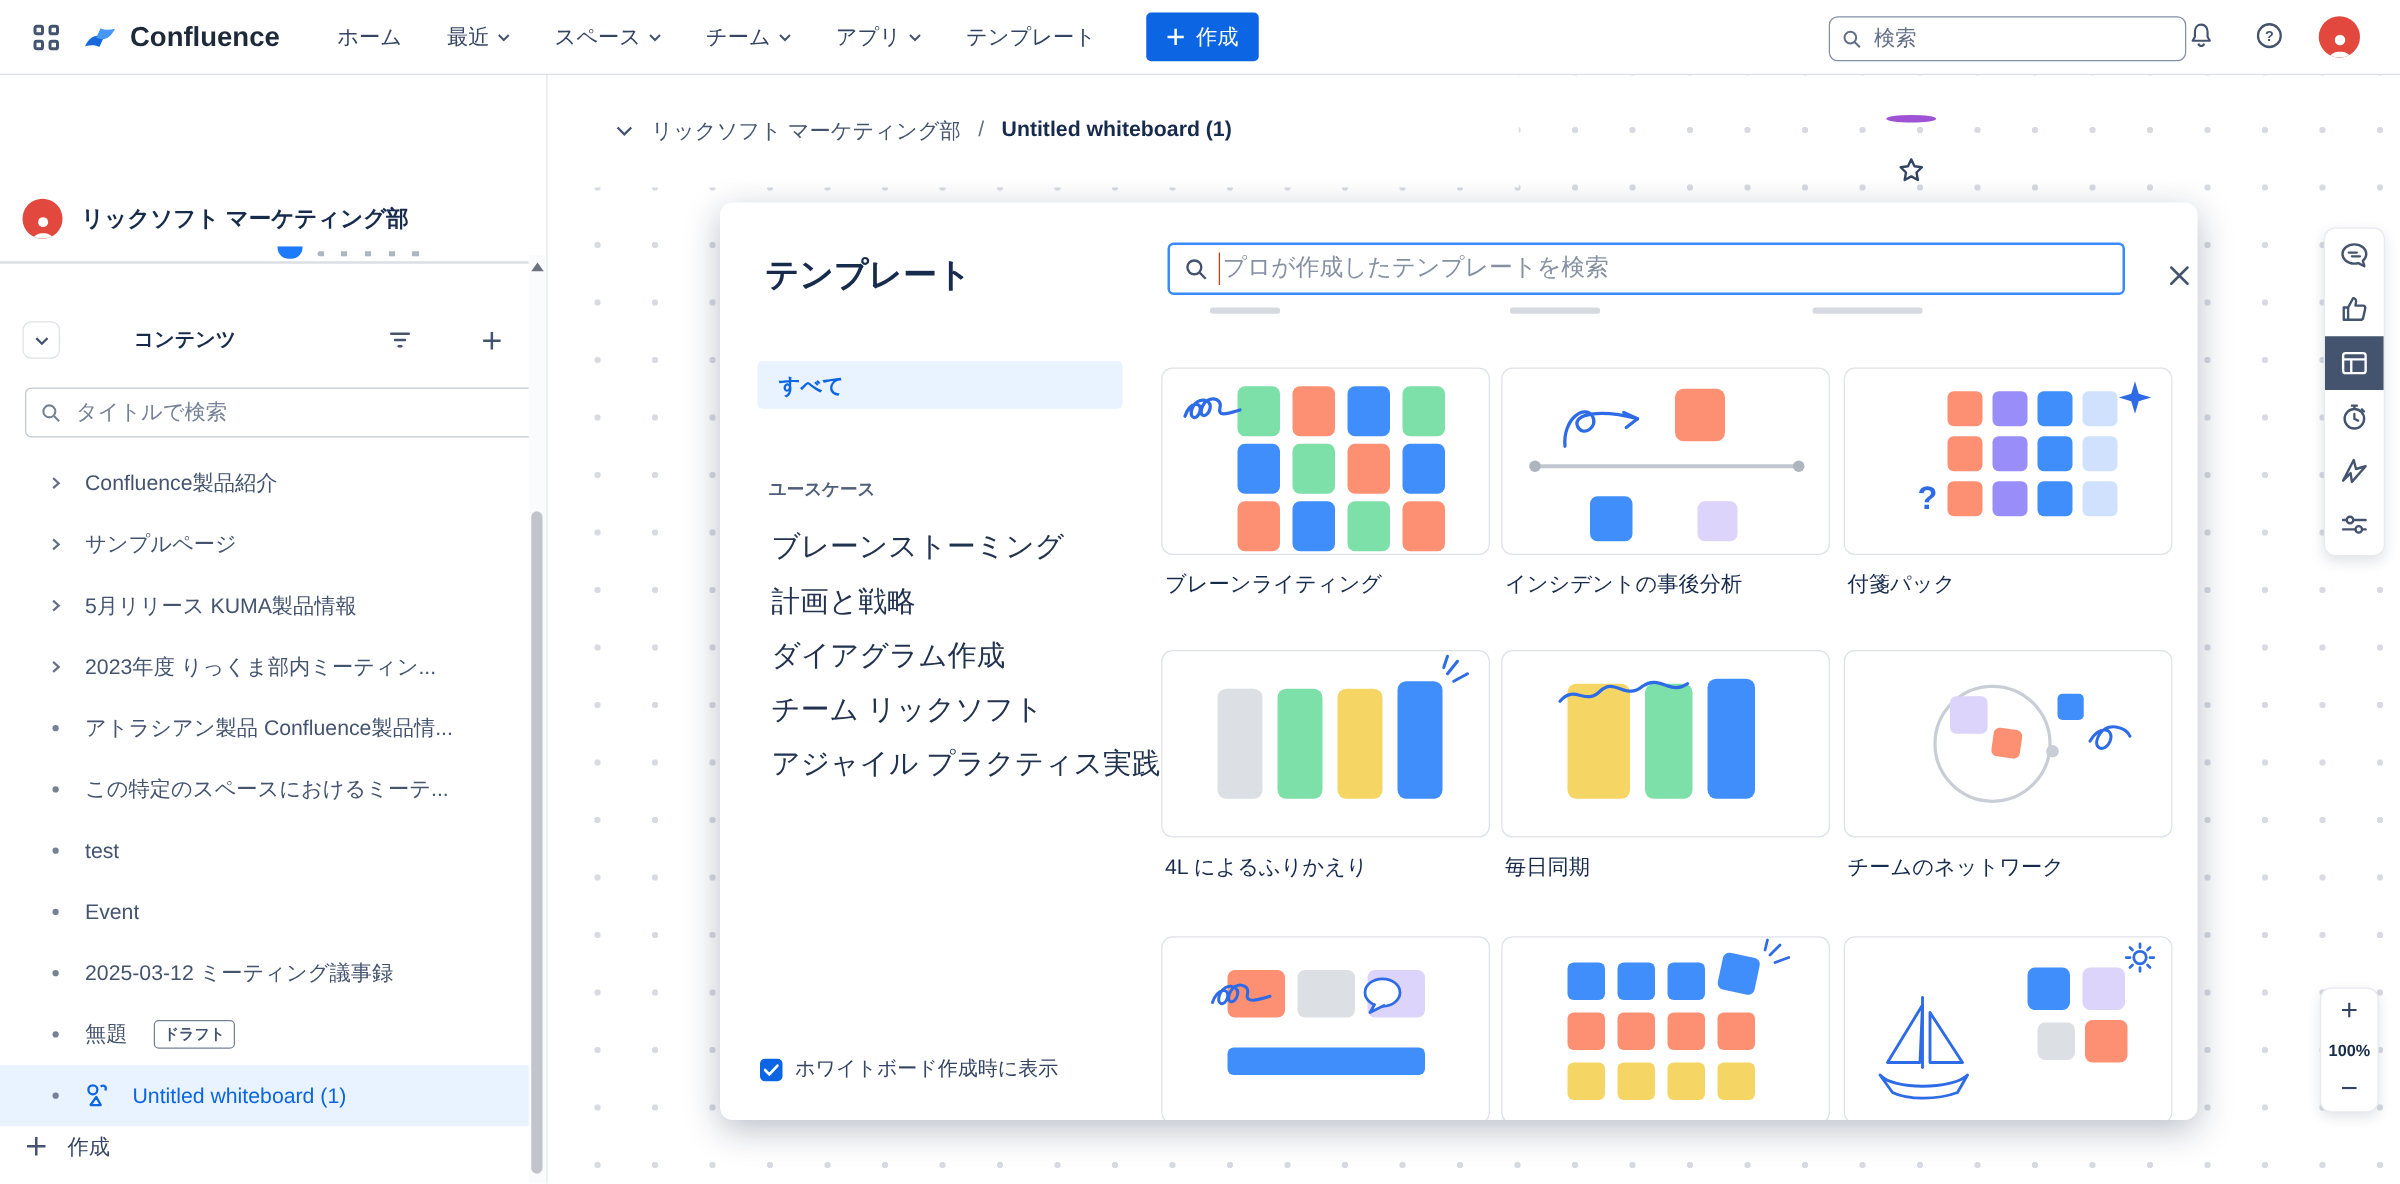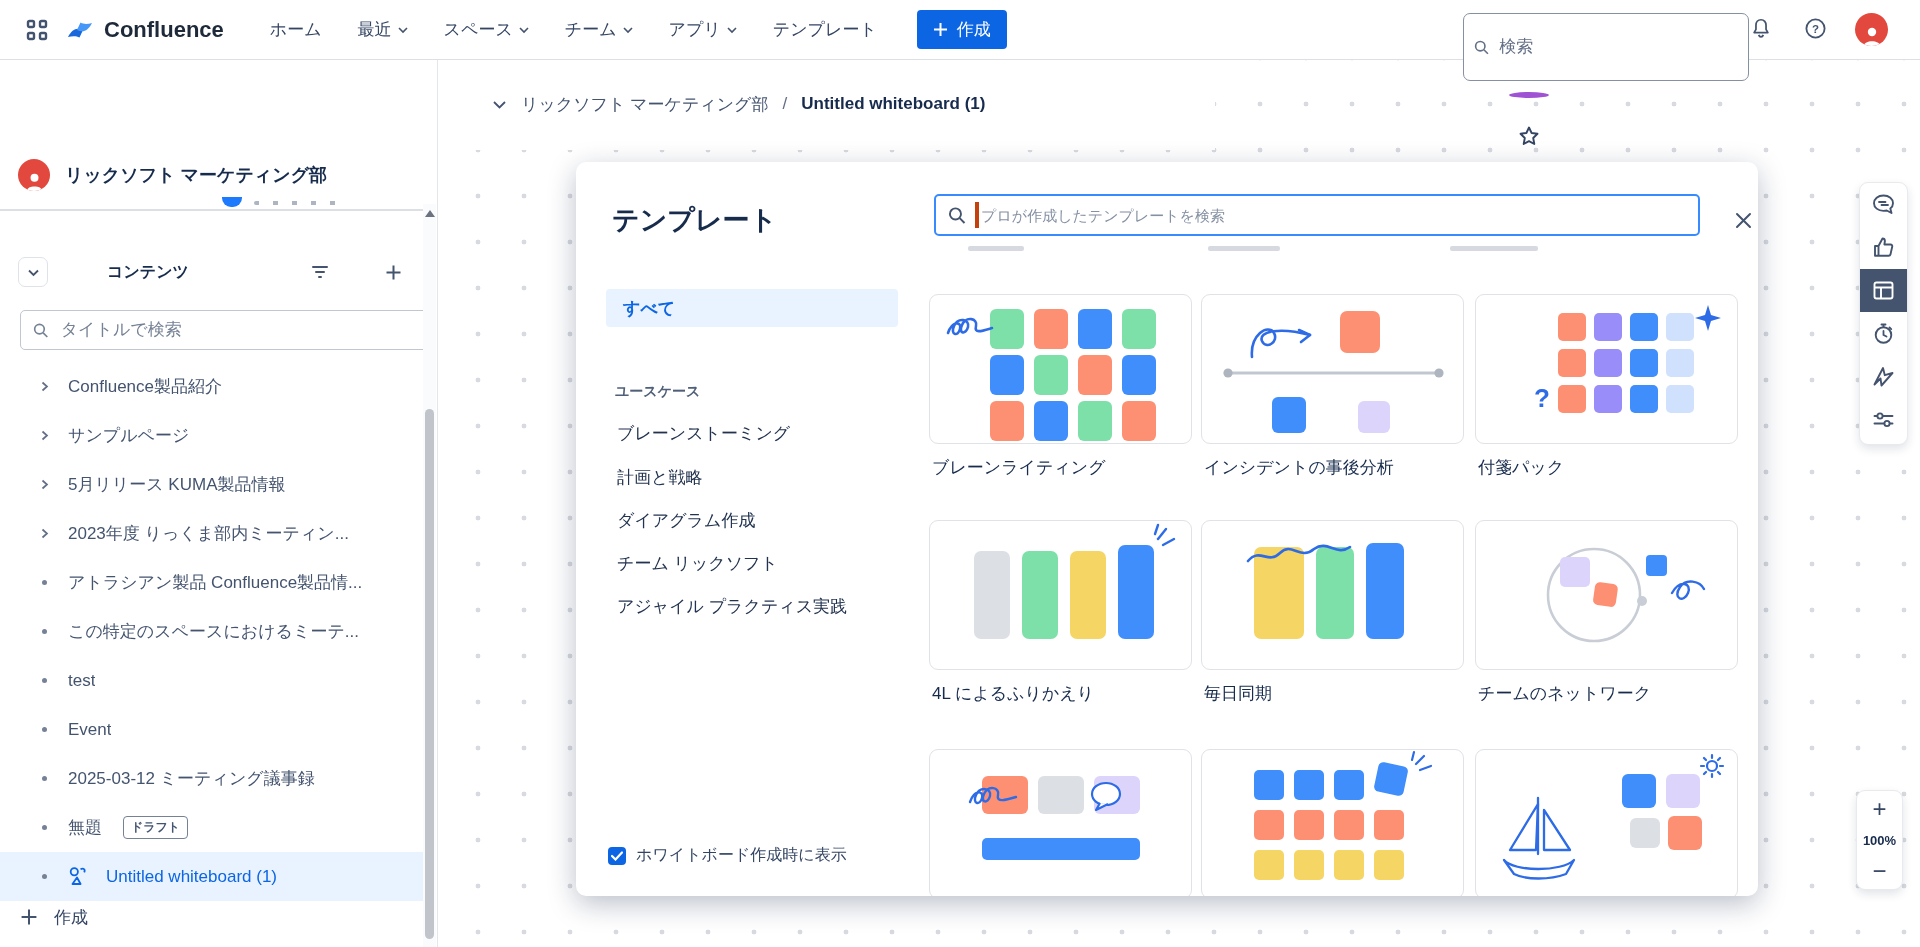--- a/index.html
+++ b/index.html
@@ -6,21 +6,21 @@
   #app{position:relative;width:1920px;height:947px;overflow:hidden;background:#fff;color:#344563;}
   .abs{position:absolute;}
   .flex{display:flex;align-items:center;}
   svg{display:block;}
 
   
   #topnav{left:0;top:0;width:1920px;height:59px;background:#fff;border-bottom:1px solid #DCDFE4;display:flex;align-items:center;z-index:30;}
   .navitem{font-size:17px;color:#344563;margin:0 18px;display:flex;align-items:center;gap:6px;cursor:pointer;white-space:nowrap;}
   .chev{width:10px;height:10px;}
   #createbtn{background:#0C66E4;color:#fff;border:none;border-radius:4px;height:39px;padding:0 16px;font-size:17px;display:flex;align-items:center;gap:9px;margin-left:22px;cursor:pointer;font-family:inherit;}
-  #navsearch{left:1463px;top:13px;width:264px;height:34px;border:1px solid #8590A2;border-radius:7px;display:flex;align-items:center;padding:16px 10px;gap:8px;background:#fff;}
+  #navsearch{left:1463px;top:13px;width:264px;height:34px;border:1px solid #8590A2;border-radius:7px;display:flex;align-items:center;padding:0 10px;gap:8px;background:#fff;}
   #navsearch input{border:none;outline:none;font-size:17px;width:100%;color:#172B4D;font-family:inherit;}
   #navsearch input::placeholder{color:#626F86;}
   .roundicon{width:30px;height:30px;display:flex;align-items:center;justify-content:center;cursor:pointer;}
   .avatar{width:33px;height:33px;border-radius:50%;background:#E2483D;display:flex;align-items:flex-end;justify-content:center;overflow:hidden;cursor:pointer;}
 
   
   #sidebar{left:0;top:59px;width:437px;height:888px;background:#fff;border-right:1px solid #E4E6EA;z-index:20;}
   #spacehead{left:18px;top:95px;height:42px;display:flex;align-items:center;gap:15px;}
   #spacehead .name{font-size:18px;font-weight:700;color:#172B4D;}
   .minicircle{width:32px;height:32px;border-radius:50%;background:#E2483D;display:flex;align-items:flex-end;justify-content:center;overflow:hidden;}
@@ -69,27 +69,27 @@
 
   
   #zoomctl{left:1856px;top:790px;width:47px;height:100px;background:#fff;border:1px solid #E8EAEE;border-radius:9px;box-shadow:0 4px 10px rgba(9,30,66,.12);z-index:6;display:flex;flex-direction:column;align-items:center;justify-content:space-between;padding:6px 0;box-sizing:border-box;}
   .zbtn{font-size:24px;color:#344563;cursor:pointer;line-height:1;width:100%;text-align:center;}
   #zoomlevel{font-size:13px;font-weight:700;color:#172B4D;}
 
   
   #modal{left:576px;top:162px;width:1182px;height:734px;background:#fff;border-radius:10px;box-shadow:0 8px 28px rgba(9,30,66,.28);z-index:10;overflow:hidden;}
   #mtitle{position:absolute;left:36px;top:40px;font-size:27px;font-weight:700;color:#172B4D;}
   #msearch{position:absolute;left:358px;top:32px;width:766px;height:42px;border:2px solid #388BFF;border-radius:5px;display:flex;align-items:center;padding:0 12px;gap:9px;box-sizing:border-box;background:#fff;}
-  #msearch input{border:none;outline:none;font-size:15px;width:100%;color:#0f172a;font-family:inherit;border-left:4px solid #c2410c;padding-left:2px;height:24px;}
+  #msearch input{border:none;outline:none;font-size:19px;width:100%;color:#0f172a;font-family:inherit;border-left:1px solid #c2410c;padding-left:2px;height:24px;}
   #msearch input::placeholder{color:#8590A2;}
   #mclose{position:absolute;left:1153px;top:44px;width:28px;height:28px;display:flex;align-items:center;justify-content:center;cursor:pointer;color:#44546F;}
   .fragment{position:absolute;height:5px;background:#AEB5C2;opacity:.5;border-radius:2px;top:84px;}
   #allpill{position:absolute;left:30px;top:127px;width:292px;height:38px;background:#E9F2FF;border-radius:4px;display:flex;align-items:center;padding-left:17px;box-sizing:border-box;color:#0C66E4;font-size:17px;font-weight:600;cursor:pointer;}
   #catlabel{position:absolute;left:39px;top:221px;font-size:14px;font-weight:700;color:#505F79;}
-  .catitem{position:absolute;left:41px;font-size:17px;color:#22334F;cursor:pointer;white-space:nowrap;}
+  .catitem{position:absolute;left:41px;font-size:23px;color:#22334F;cursor:pointer;white-space:nowrap;}
   .card{position:absolute;width:263px;height:150px;background:#fff;border:1px solid #DFE2E7;border-radius:9px;cursor:pointer;overflow:hidden;box-sizing:border-box;}
   .cardtitle{position:absolute;font-size:17px;color:#172B4D;white-space:nowrap;cursor:pointer;}
   #mcheckbox{position:absolute;left:32px;top:683px;display:flex;align-items:center;gap:10px;cursor:pointer;}
   #mcheckbox .box{width:18px;height:18px;border-radius:4px;background:#0C66E4;display:flex;align-items:center;justify-content:center;}
   #mcheckbox .lbl{font-size:16px;color:#344563;}
 </style>
 </head>
 <body>
 
 <div id="app">

